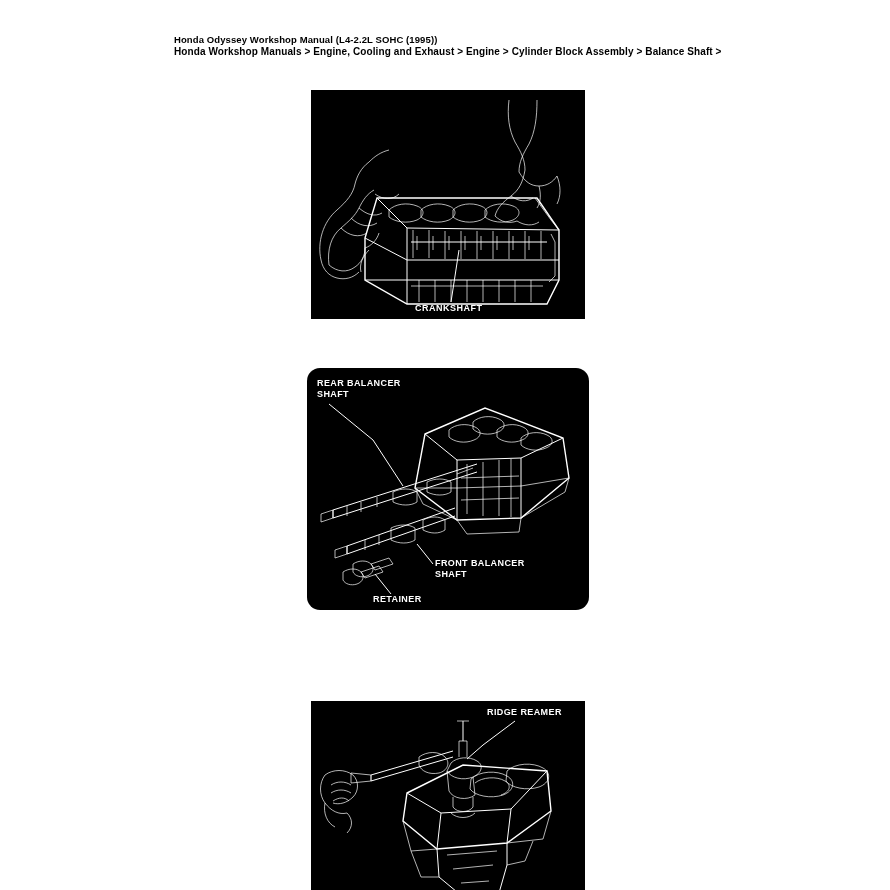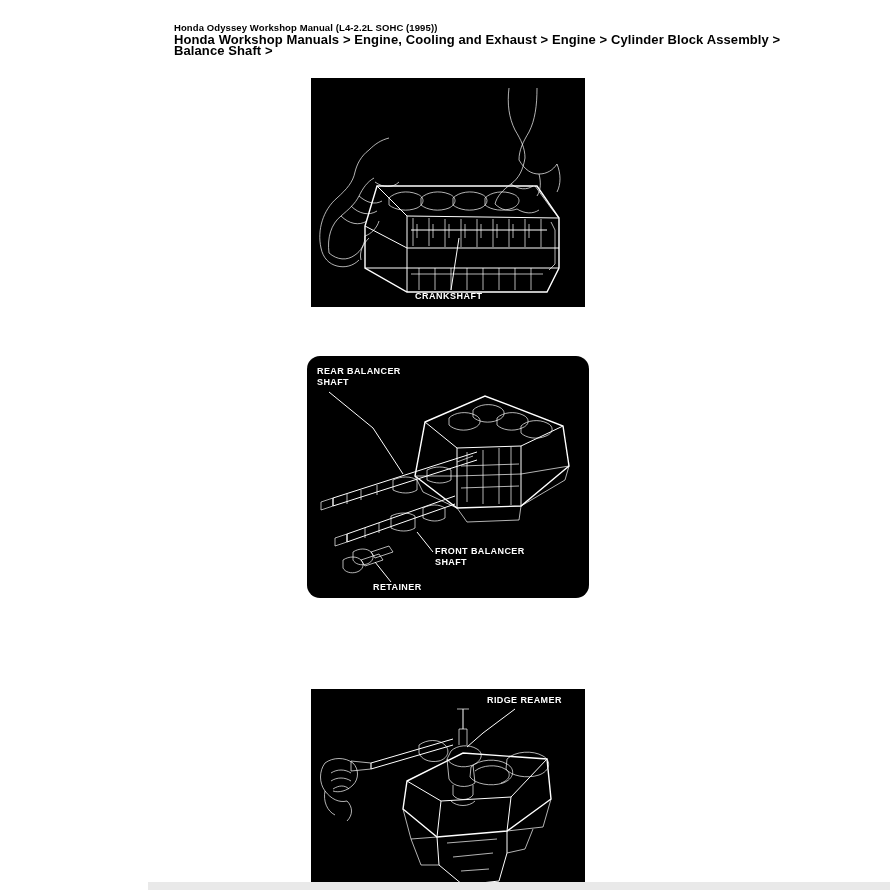--- a/index.html
+++ b/index.html
@@ -13,36 +13,37 @@
     font-family: "Liberation Sans", sans-serif;
     color: #000000;
     position: relative;
     overflow: hidden;
   }
   .page {
     position: relative;
     width: 890px;
     height: 752px;
     background: #ffffff;
+    margin-top: 12px;
   }
   .header {
     position: absolute;
     left: 174px;
     top: 22px;
     width: 640px;
   }
   .header-title {
     font-size: 9.5px;
     line-height: 11.5px;
     font-weight: bold;
     letter-spacing: 0.1px;
     color: #000;
   }
   .breadcrumb {
-    font-size: 13px;
+    font-size: 10px;
     line-height: 11.5px;
     font-weight: bold;
     letter-spacing: 0.1px;
     color: #000;
     margin-top: 0px;
   }
   .figure {
     position: absolute;
     background: #000000;
     overflow: hidden;

